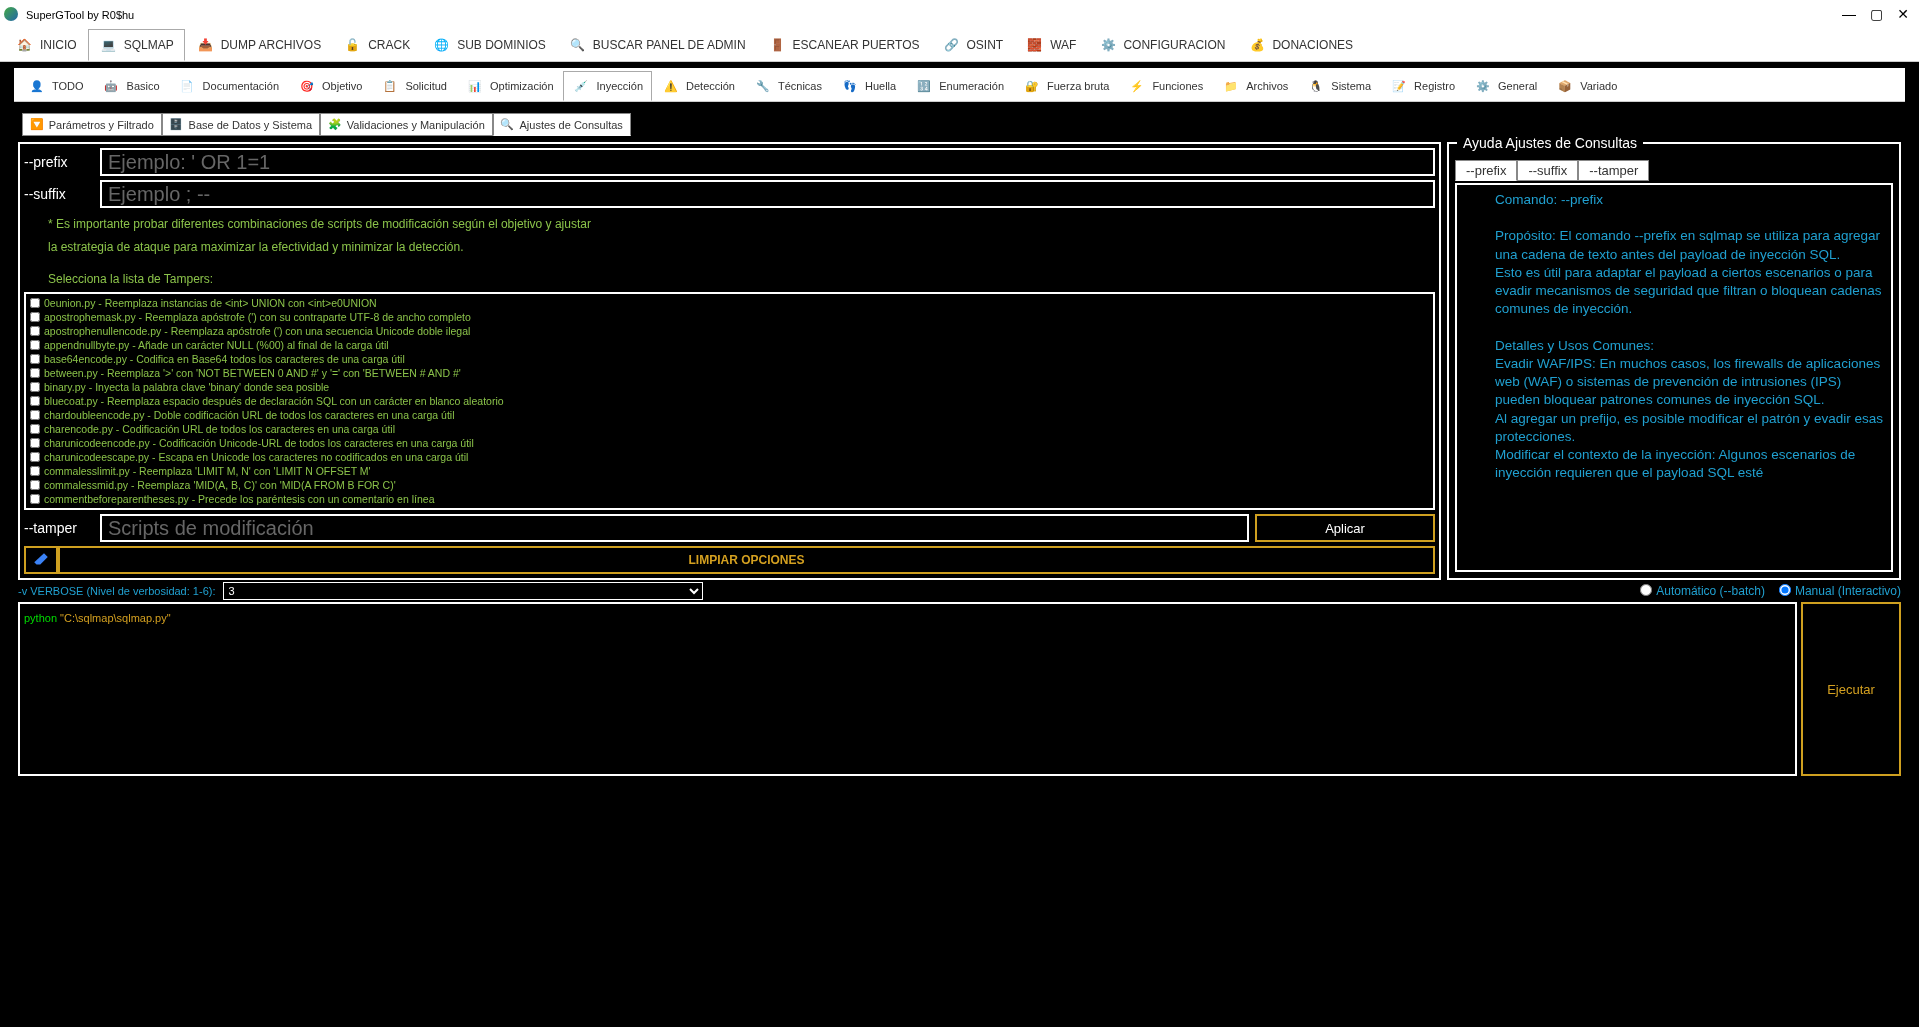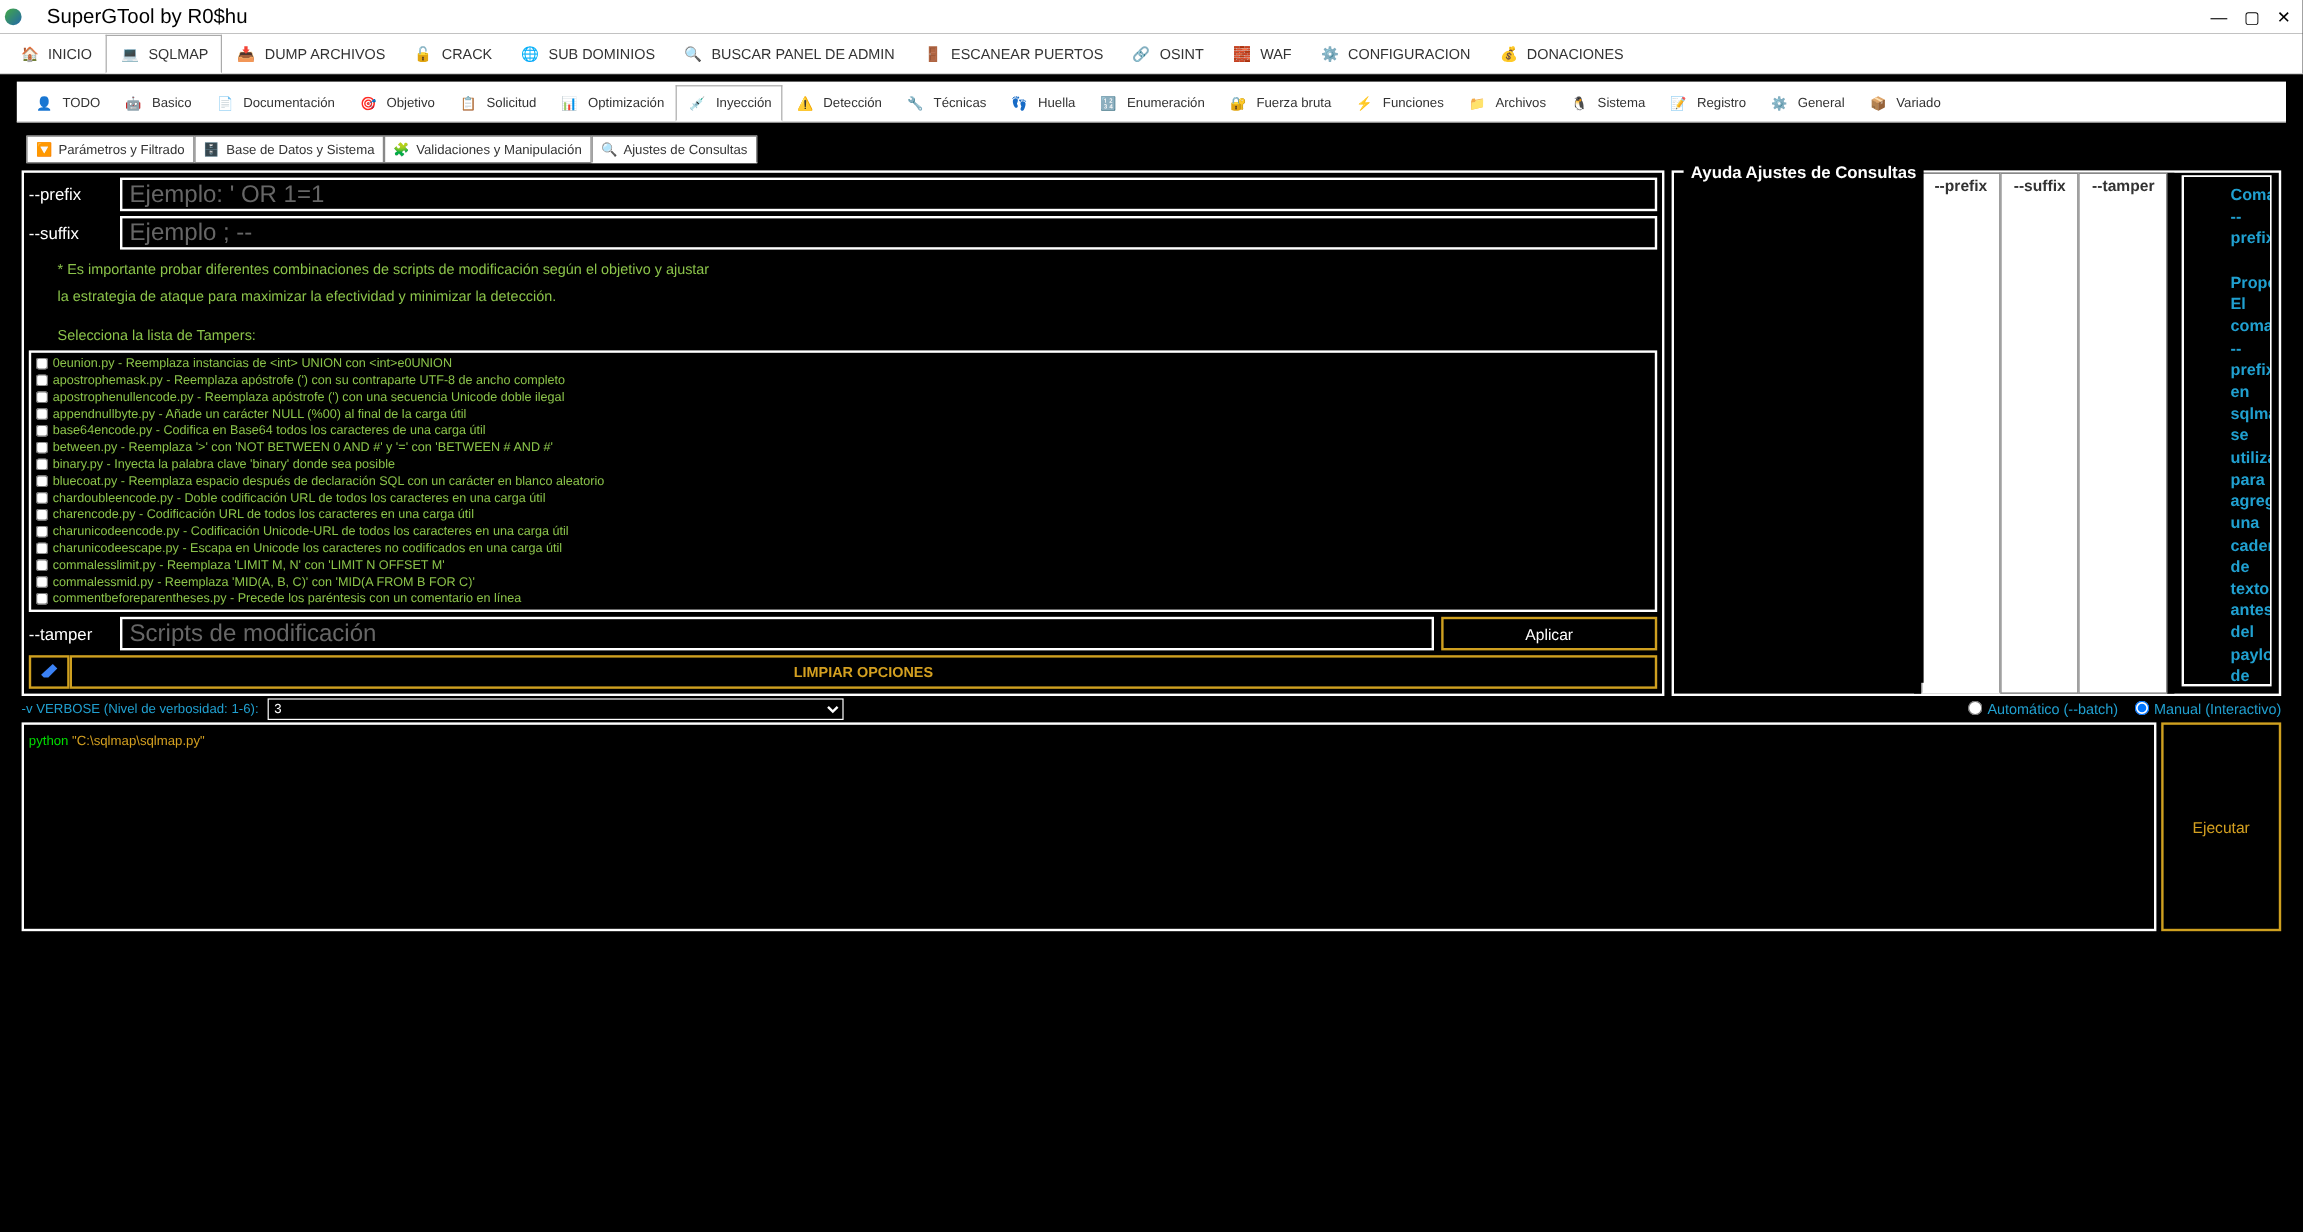--- a/index.html
+++ b/index.html
@@ -1,38 +1,38 @@
 <!DOCTYPE html>
 <html><head>
 <meta charset="utf-8">
 <style>
 * { box-sizing: border-box; margin: 0; padding: 0; font-family: "Segoe UI", Tahoma, sans-serif; }
 body { background: #000; overflow: hidden; }
 
 .titlebar { background: #fff; height: 28px; display: flex; align-items: center; padding: 0 4px; justify-content: space-between; }
-.titlebar .left { display: flex; align-items: center; gap: 21px; font-size: 17px; }
+.titlebar .left { display: flex; align-items: flex-end; gap: 8px; font-size: 11px; }
 .titlebar .right { display: flex; gap: 14px; font-size: 14px; padding-right: 6px; }
 .app-icon { width: 14px; height: 14px; background: linear-gradient(135deg,#4a4,#26a); border-radius: 50%; }
 
 .maintabs { background: #fff; display: flex; height: 34px; align-items: flex-end; padding: 0 4px; border-bottom: 1px solid #ccc; }
 .maintab { display: flex; align-items: center; gap: 5px; padding: 6px 10px; font-size: 12px; color: #333; cursor: pointer; border: 1px solid transparent; }
 .maintab.active { border: 1px solid #aaa; border-bottom: 1px solid #fff; background: #fff; }
 .mt-icon { width: 20px; height: 18px; display: flex; align-items: center; justify-content: center; }
 
 .subtabs { background: #fff; display: flex; height: 34px; align-items: flex-end; padding: 0 4px; border-bottom: 1px solid #ccc; margin: 2px 8px 0 8px; }
 .subtab { display: flex; align-items: center; gap: 5px; padding: 5px 8px; font-size: 11px; color: #333; cursor: pointer; border: 1px solid transparent; }
 .subtab.active { border: 1px solid #aaa; border-bottom: 1px solid #fff; background: #fff; }
 
 .subsubtabs { background: #000; display: flex; height: 30px; align-items: flex-end; padding: 0 4px; margin: 4px 12px 0 12px; }
 .subsubtab { display: flex; align-items: center; gap: 5px; padding: 4px 7px; font-size: 11px; color: #333; background: #fff; cursor: pointer; border: 1px solid #888; }
 .subsubtab.active { border-bottom: 1px solid #fff; }
 
 .workarea { display: flex; margin: 6px 12px 2px 12px; gap: 6px; height: 438px; }
 .left-pane { flex: 1; display: flex; flex-direction: column; gap: 4px; border: 2px solid #fff; padding: 4px; }
-.right-pane { width: 508px; border: 2px solid #fff; display: flex; flex-direction: row; font-weight: bold; }
+.right-pane { width: 454px; border: 2px solid #fff; display: flex; flex-direction: column; }
 
 .row { display: flex; align-items: center; gap: 6px; }
 .lbl { width: 70px; color: #fff; font-size: 14px; }
 .txtin { flex: 1; background: #000; border: 2px solid #fff; color: #888; padding: 4px 6px; font-size: 20px; height: 28px; }
 .txtin::placeholder { color: #666; }
 
 .hint { color: #8bc34a; font-size: 12px; margin: 4px 0 2px 24px; line-height: 1.4; }
 .hint2 { color: #8bc34a; font-size: 12px; margin: 2px 0 2px 24px; }
 
 .tamperlist { flex: 1; background: #000; border: 2px solid #fff; overflow-y: scroll; padding: 2px; }

